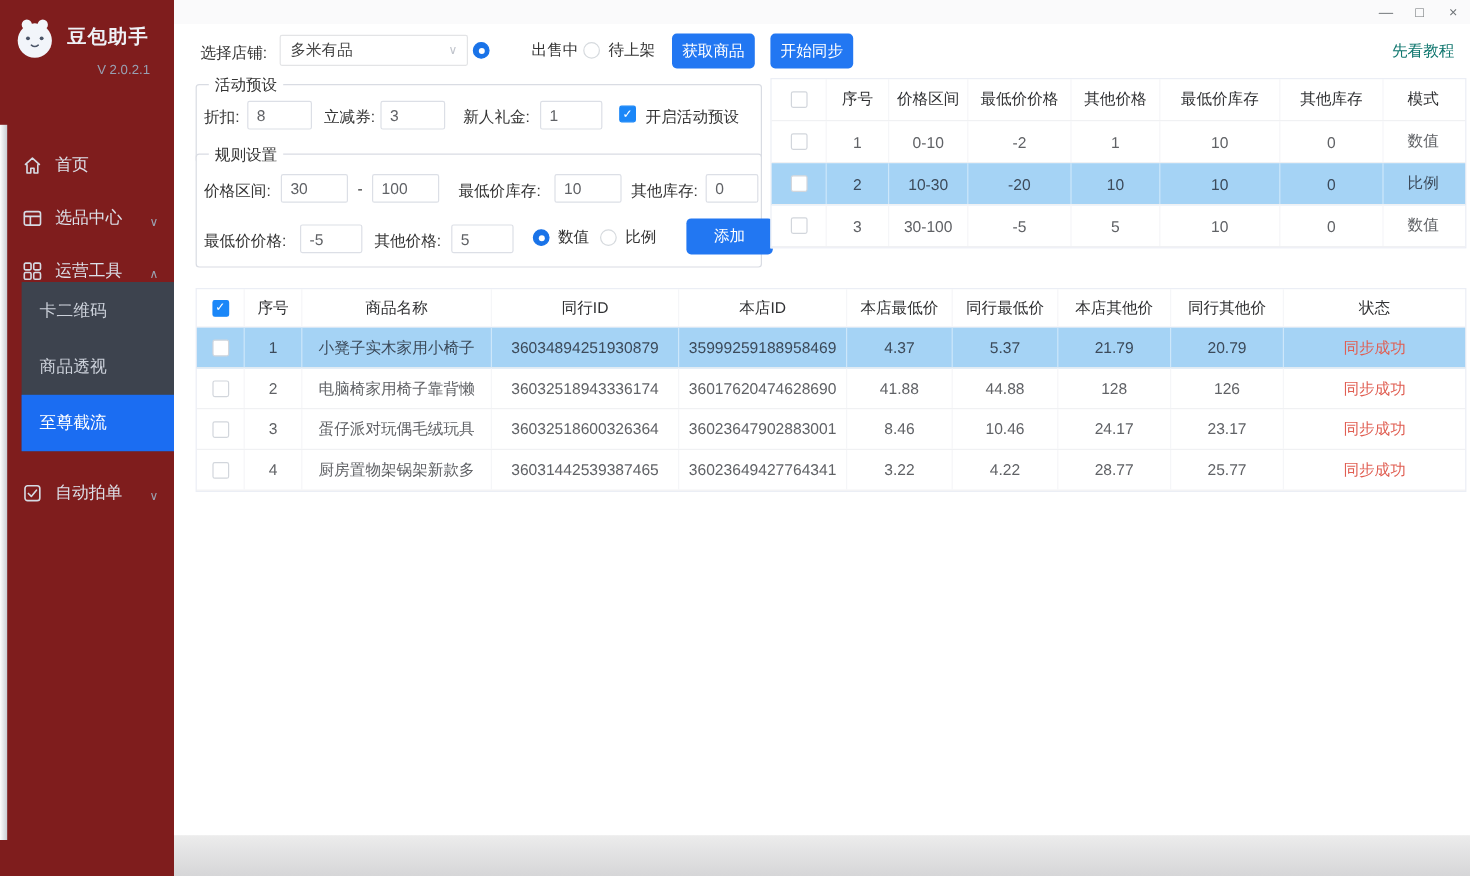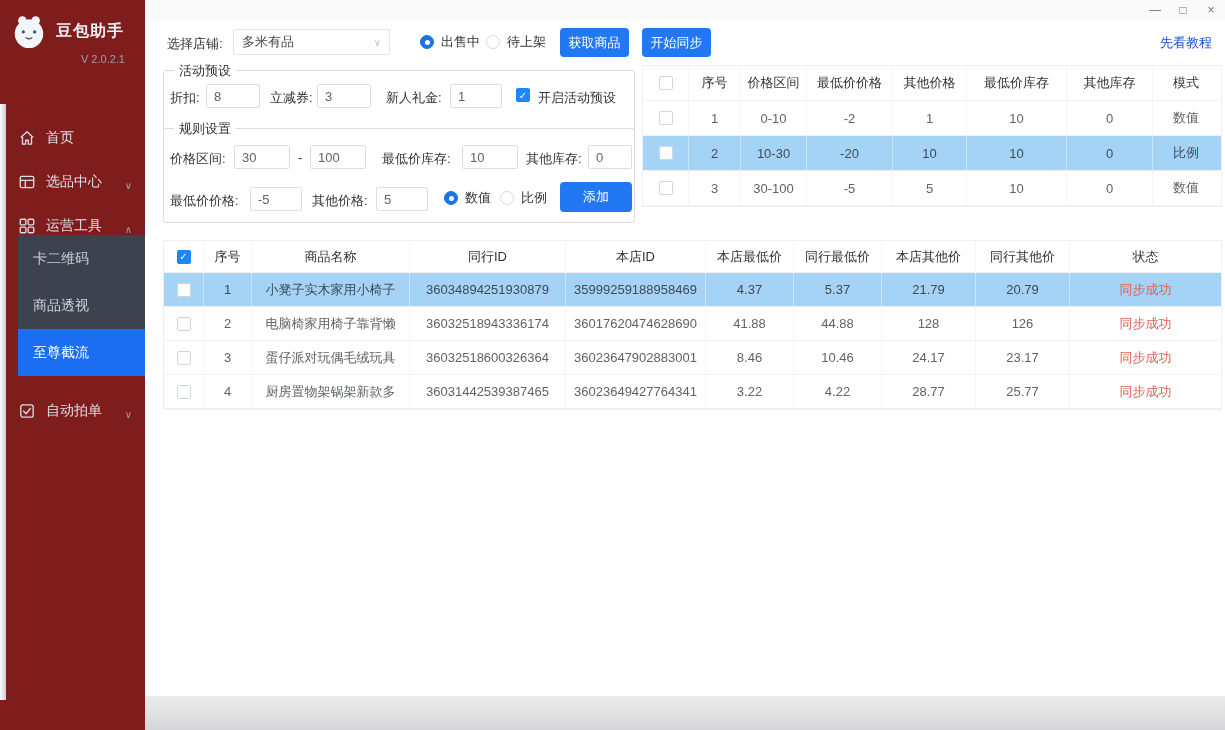--- a/index.html
+++ b/index.html
@@ -46,21 +46,21 @@
   .radio { width:14px; height:14px; border-radius:50%; border:1px solid #d6dade; background:#fff; position:relative; flex:0 0 14px; }
   .radio.on { background:#1a73e8; border-color:#1a73e8; }
   .radio.on::after { content:""; position:absolute; left:4px; top:4px; width:5px; height:5px; border-radius:50%; background:#fff; }
   .radio-lbl { margin-left:7px; font-size:13px; color:#333; }
   
   .shop-select { position:absolute; left:233px; top:29px; width:157px; height:26px;
     border:1px solid #e3e4e6; background:#fff; border-radius:2px; display:flex;
     align-items:center; justify-content:space-between; padding:0 8px; font-size:13px;
     color:#444; cursor:pointer; }
   .sel-arrow { color:#c0c4cc; font-size:10px; }
-  .tutorial { position:absolute; left:1160px; top:34px; color:#1d4ed8; font-size:13px; cursor:pointer; }
+  .tutorial { position:absolute; left:1160px; top:34px; color:#0f766e; font-size:13px; cursor:pointer; }
   
   .panel { position:absolute; border:1px solid #d9dce3; border-radius:3px; background:#fff; }
   .panel-activity { left:163px; top:70px; width:472px; height:66px; }
   .panel-rules { left:163px; top:128px; width:472px; height:95px; }
   .legend { position:absolute; top:-9px; left:10px; background:#fff; padding:0 5px; font-size:13px; color:#333; white-space:nowrap; }
   
   .tbl { position:absolute; background:#fff; border:1px solid #ebeef5; }
   .rt { left:642px; top:65px; width:580px; }
   .rt-row { display:grid; grid-template-columns:46px 52px 66px 86px 74px 100px 86px 66px; height:35px; border-bottom:1px solid #f0f1f3; }
   .pt { left:163px; top:240px; width:1059px; }
@@ -157,21 +157,21 @@
       <span class="chev">∨</span>
     </div>
   </nav>
 </aside>
 
 <span class="lbl" style="left:167px; top:35px;">选择店铺:</span>
 <div class="shop-select">
   <span>多米有品</span>
   <span class="sel-arrow">∨</span>
 </div>
-<div class="radio-wrap" style="left:420px; top:34px;">
+<div class="radio-wrap" style="left:394px; top:34px;gap:28px;">
   <span class="radio on"></span>
   <span class="radio-lbl">出售中</span>
 </div>
 <div class="radio-wrap" style="left:486px; top:34px;justify-content:flex-end;">
   <span class="radio"></span>
   <span class="radio-lbl">待上架</span>
 </div>
 <button class="btn" style="left:560px; top:28px; width:69px; height:29px;">获取商品</button>
 <button class="btn" style="left:642px; top:28px; width:69px; height:29px;">开始同步</button>
 <span class="tutorial">先看教程</span>
@@ -203,21 +203,21 @@
   <span class="lbl" style="left:148px; top:63px;">其他价格:</span>
   <input class="ipt" style="left: 212px; top: 58px; width: 52px;" value="5">
   <div class="radio-wrap" style="left:280px; top:61px;">
     <span class="radio on"></span>
     <span class="radio-lbl">数值</span>
   </div>
   <div class="radio-wrap" style="left:336px; top:61px;">
     <span class="radio"></span>
     <span class="radio-lbl">比例</span>
   </div>
-  <button class="btn" style="left:396px; top:53px; width:72px; height:30px;text-align:center;">添加</button>
+  <button class="btn" style="left:408px; top:53px; width:72px; height:30px;text-align:center;">添加</button>
 </div>
 
 <div class="tbl rt">
   <div class="rt-row head">
     <div class="c">
         <span class="cb"></span>
       </div>
     <div class="c">序号</div>
     <div class="c">价格区间</div>
     <div class="c">最低价价格</div>

